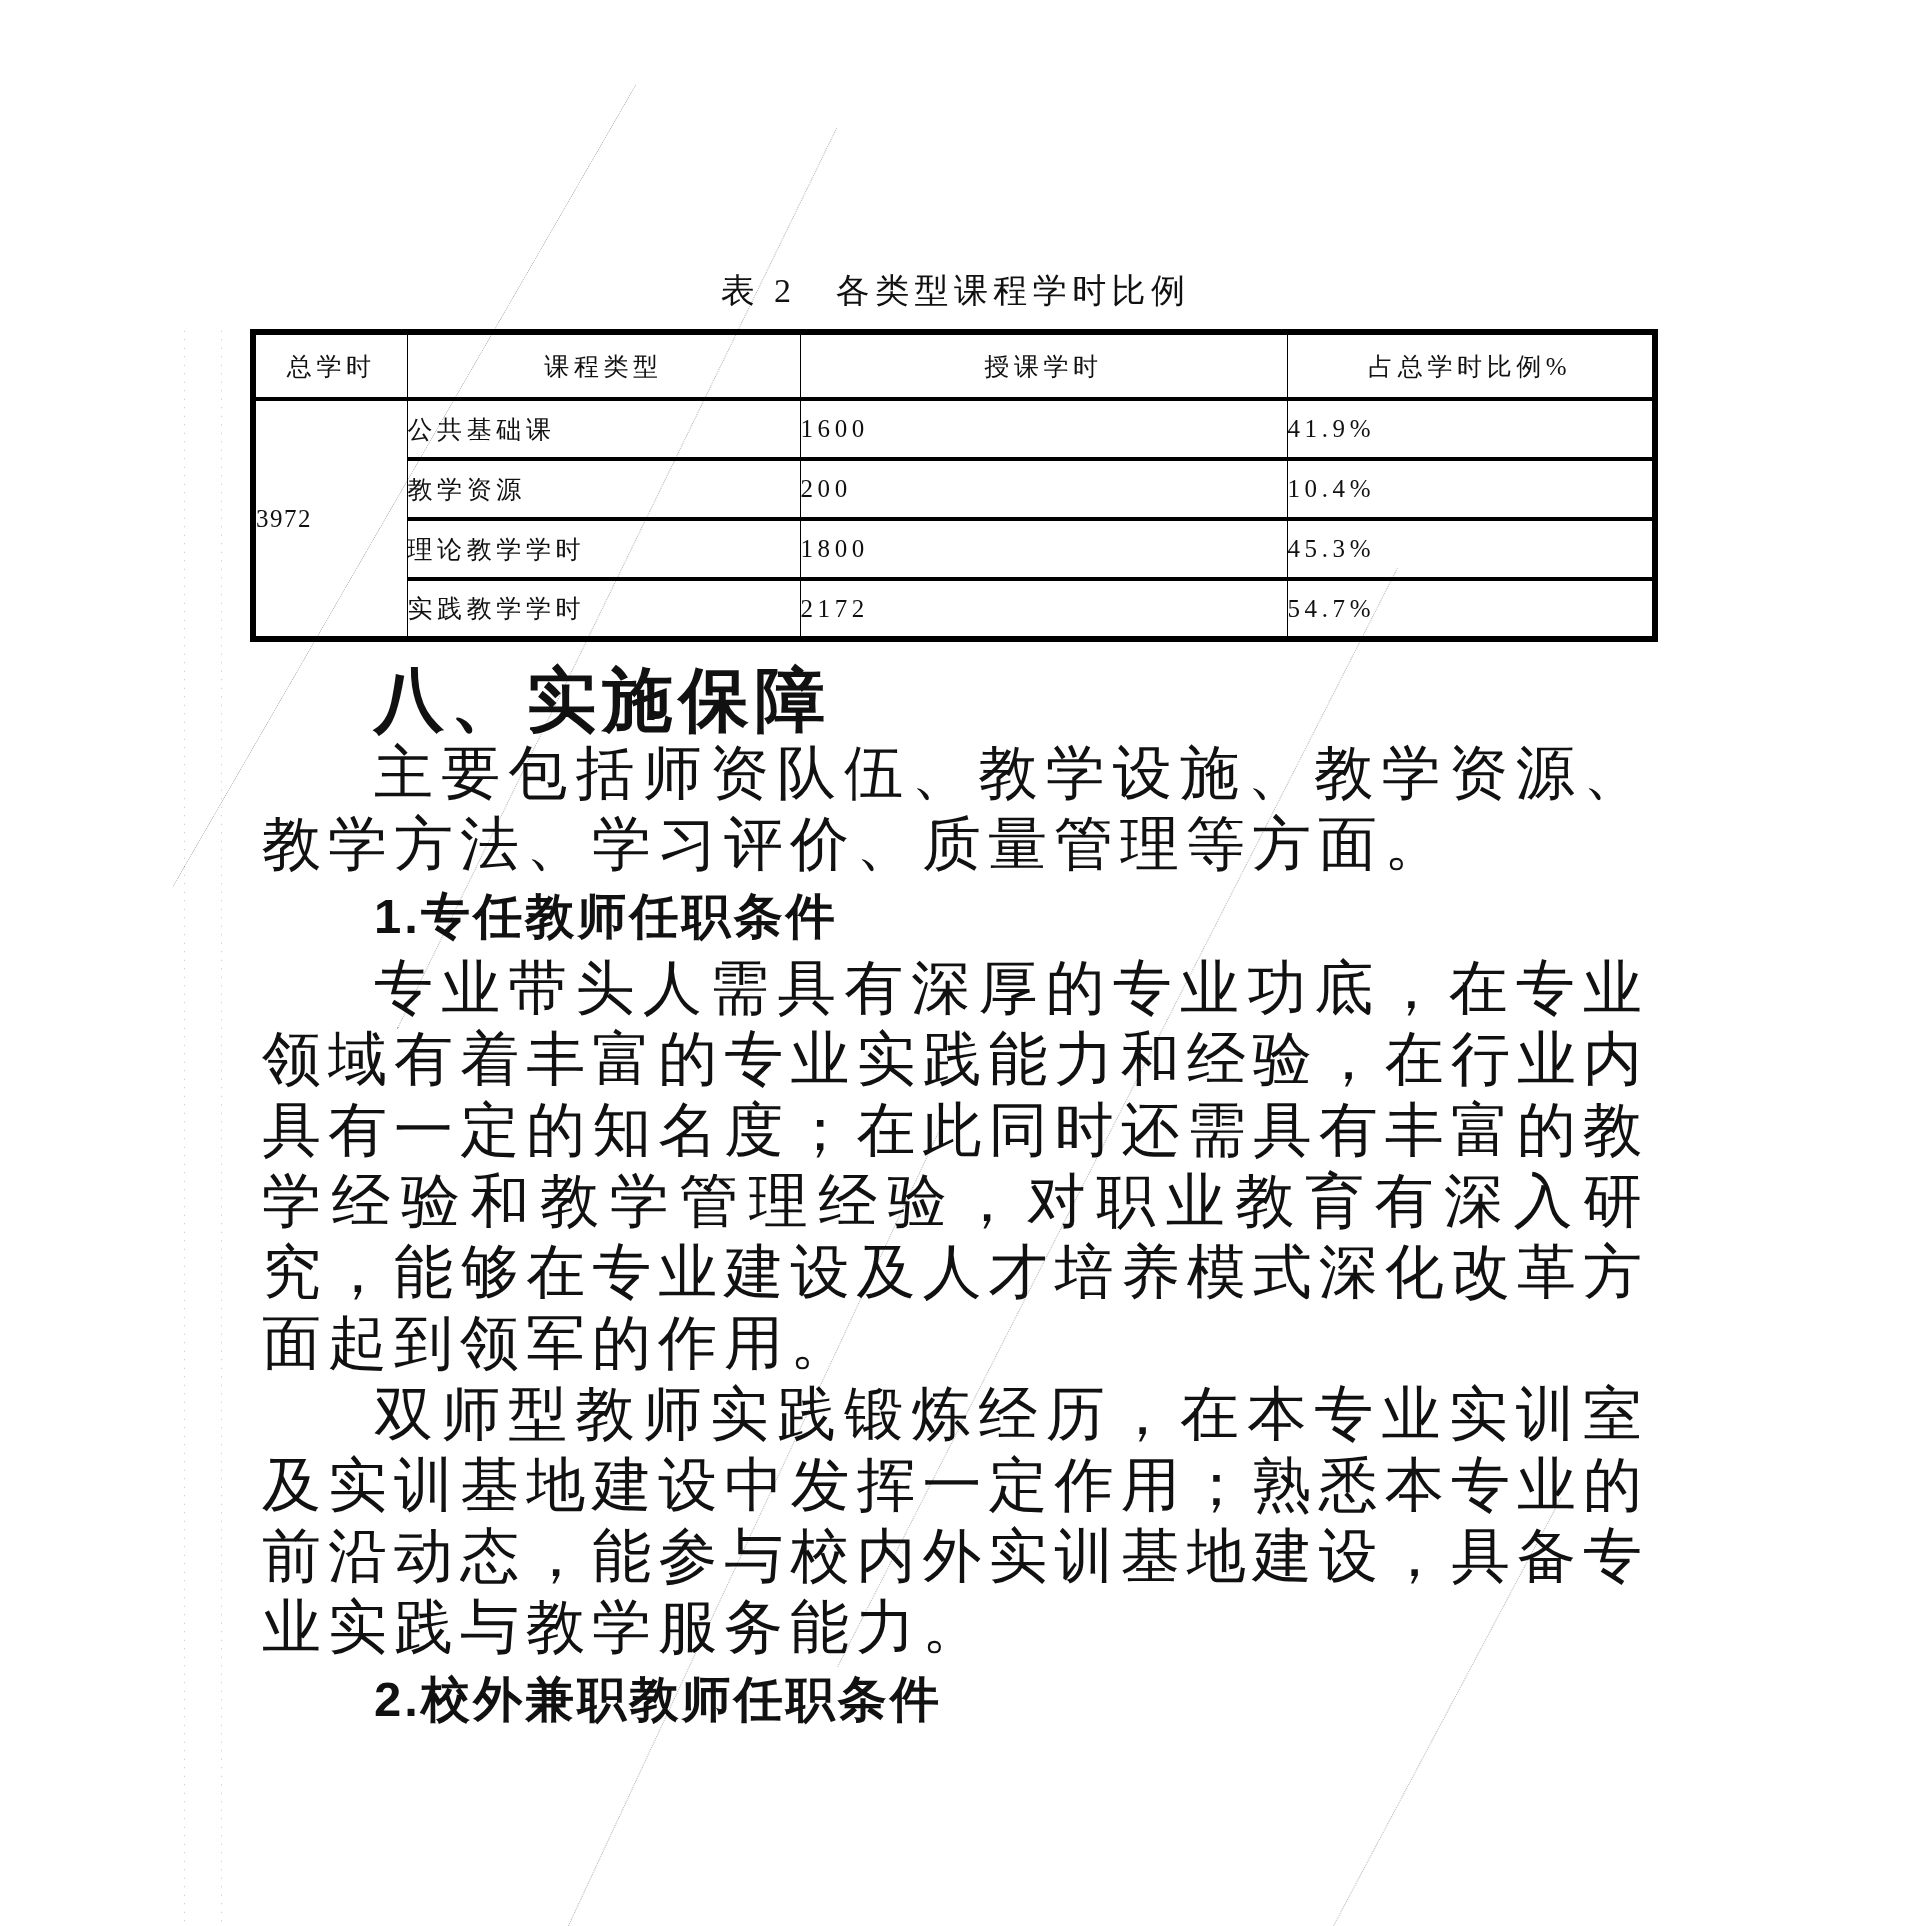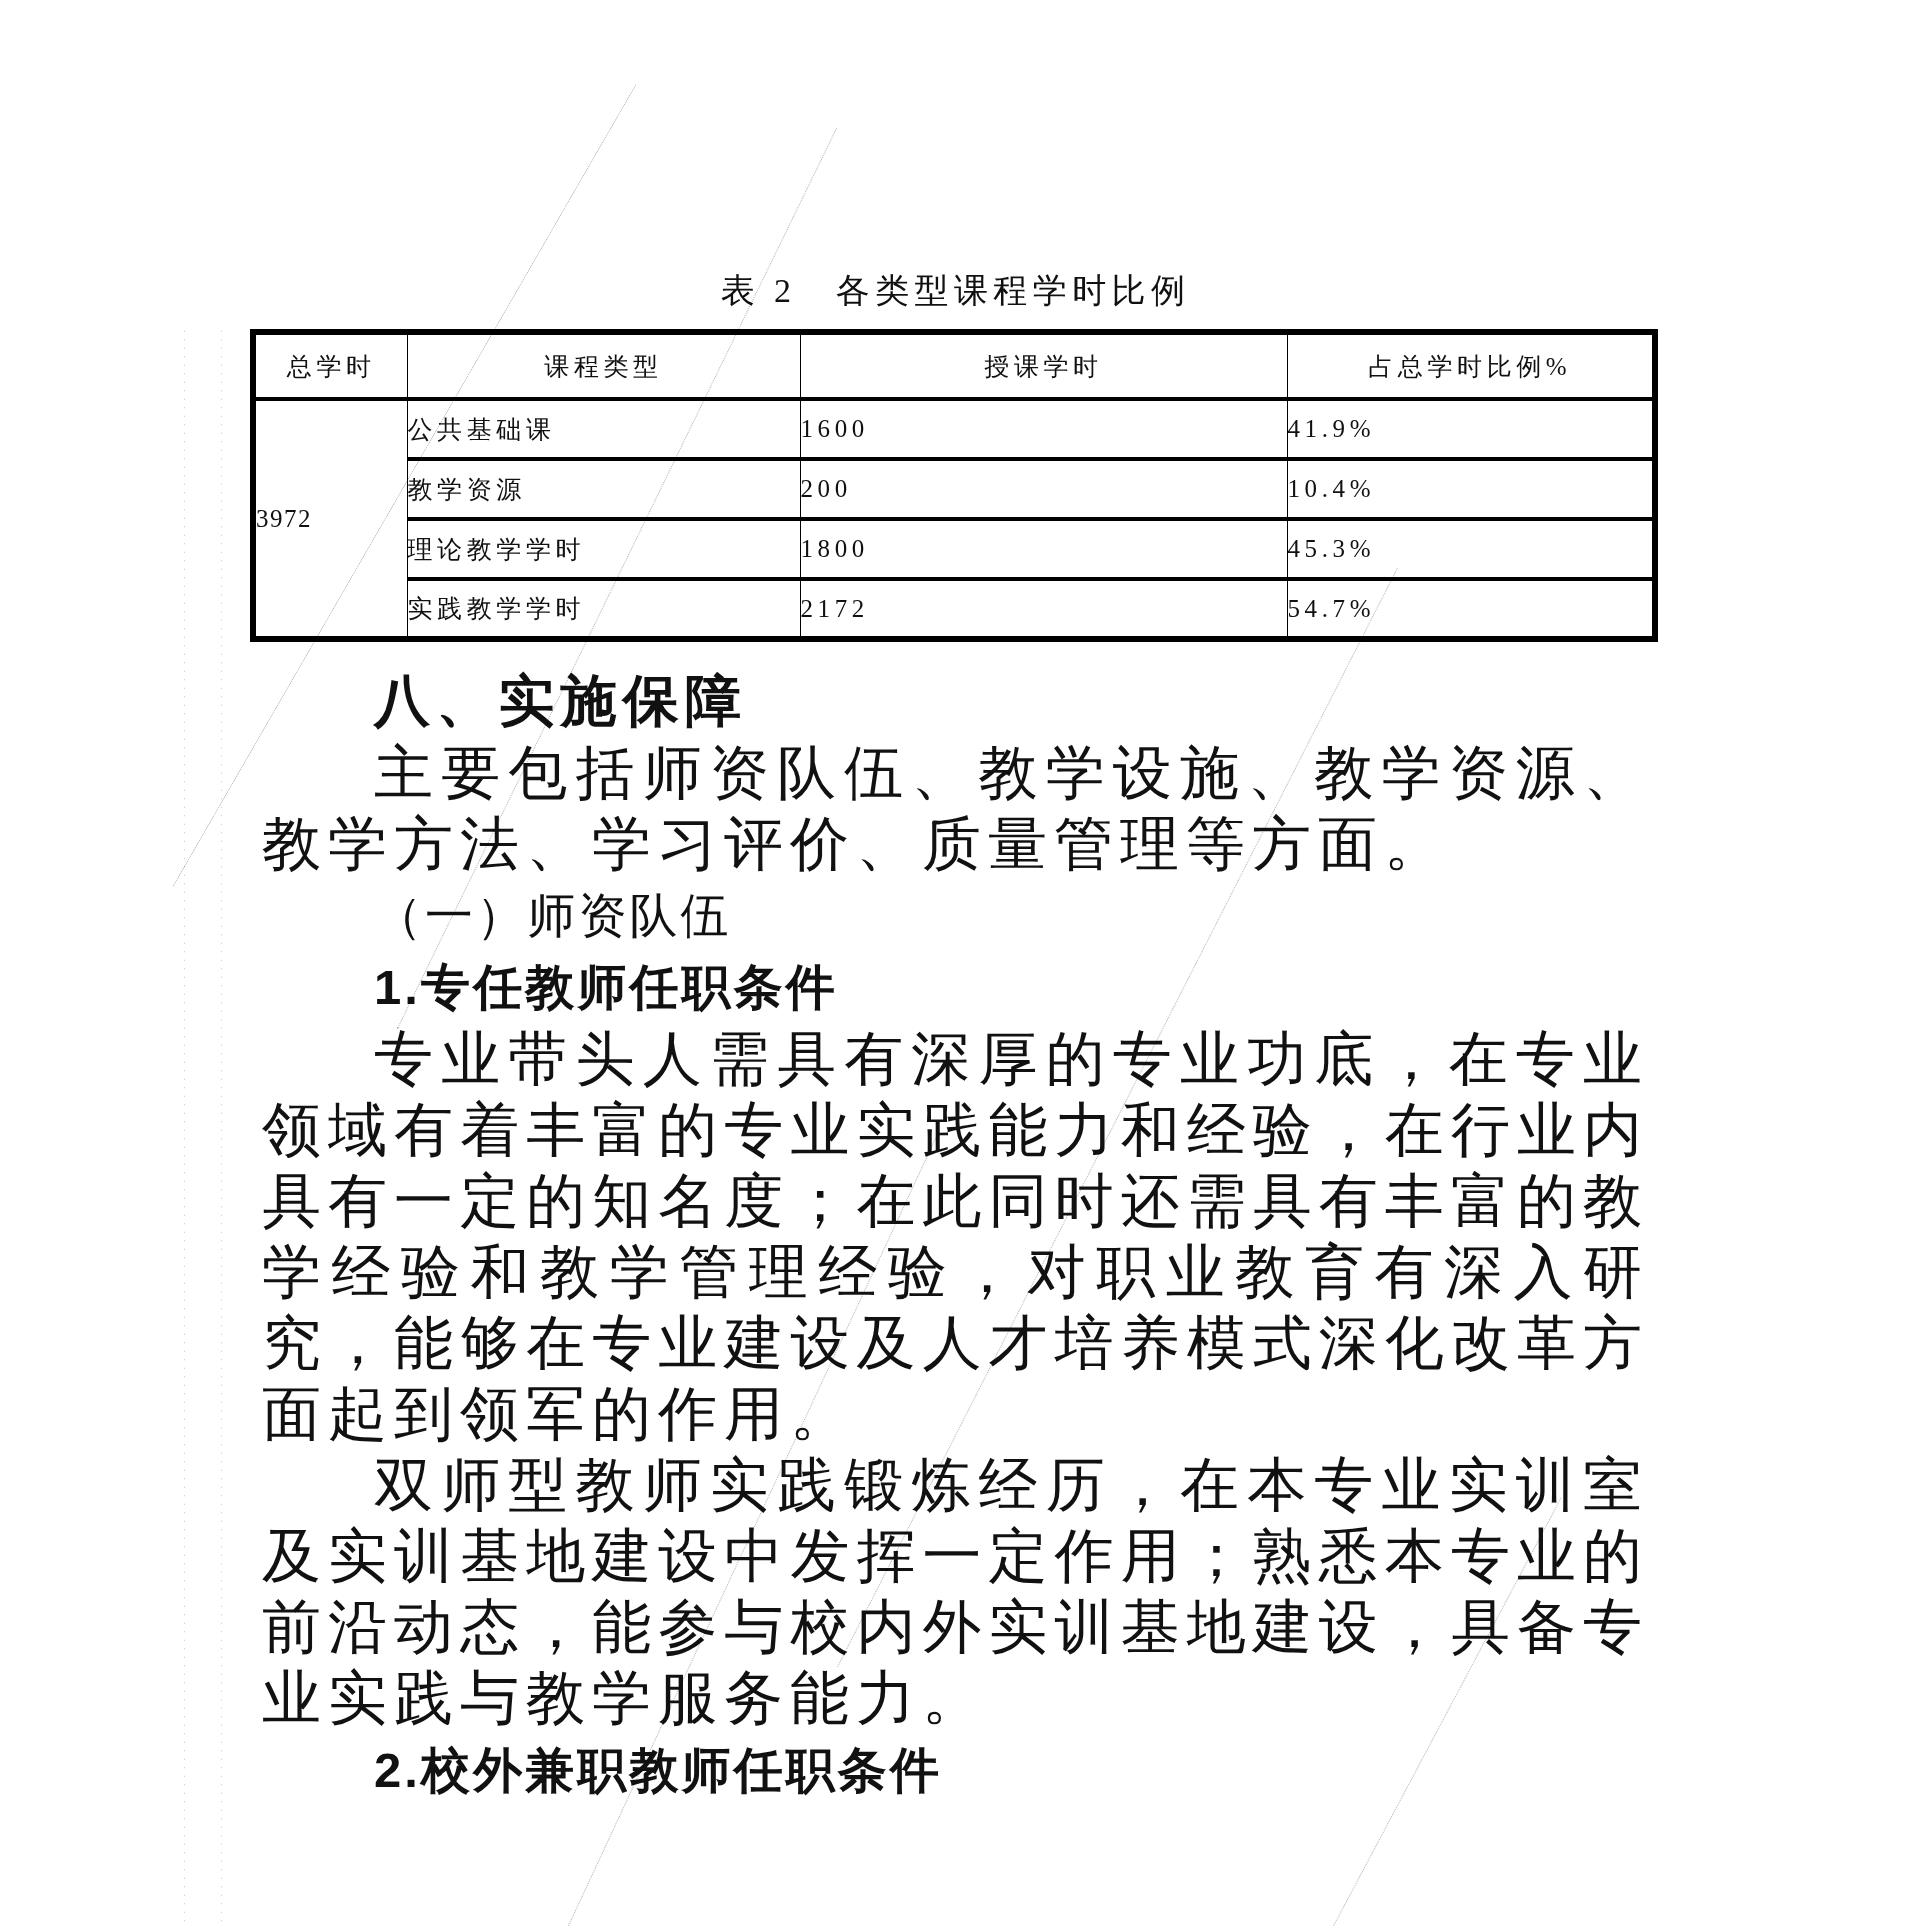--- a/index.html
+++ b/index.html
@@ -69,21 +69,21 @@
   table.hours td.rowline { border-top-width: 4.2px; border-bottom-width: 4.2px; }
   table.hours td.total { letter-spacing: 1.5px; }
 
   
   .bodytext {
     width: 1387px;
     margin: 21px 254px 0 262px;
   }
   .h1 {
     font-family: "Liberation Sans", sans-serif;
-    font-size: 56px;
+    font-size: 70px;
     font-weight: bold;
     letter-spacing: 6.2px;
     line-height: 75px;
     text-indent: 112px;
     margin: 0;
   }
   .para {
     font-size: 59px;
     line-height: 71px;
     letter-spacing: 7px;
@@ -160,21 +160,20 @@
         <td class="rowline">实践教学学时</td>
         <td class="rowline">2172</td>
         <td class="rowline">54.7%</td>
       </tr>
     </tbody>
   </table>
 
   <div class="bodytext">
     <div class="h1">八、实施保障</div>
     <p class="para">主要包括师资队伍、教学设施、教学资源、教学方法、学习评价、质量管理等方面。</p>
-    <div class="sub">（一）师资队伍</div>
     <div class="numhead">1.专任教师任职条件</div>
     <p class="para">专业带头人需具有深厚的专业功底，在专业领域有着丰富的专业实践能力和经验，在行业内具有一定的知名度；在此同时还需具有丰富的教学经验和教学管理经验，对职业教育有深入研究，能够在专业建设及人才培养模式深化改革方面起到领军的作用。</p>
     <p class="para">双师型教师实践锻炼经历，在本专业实训室及实训基地建设中发挥一定作用；熟悉本专业的前沿动态，能参与校内外实训基地建设，具备专业实践与教学服务能力。</p>
     <div class="numhead">2.校外兼职教师任职条件</div>
 
   </div>
 
 </div>
 
 

